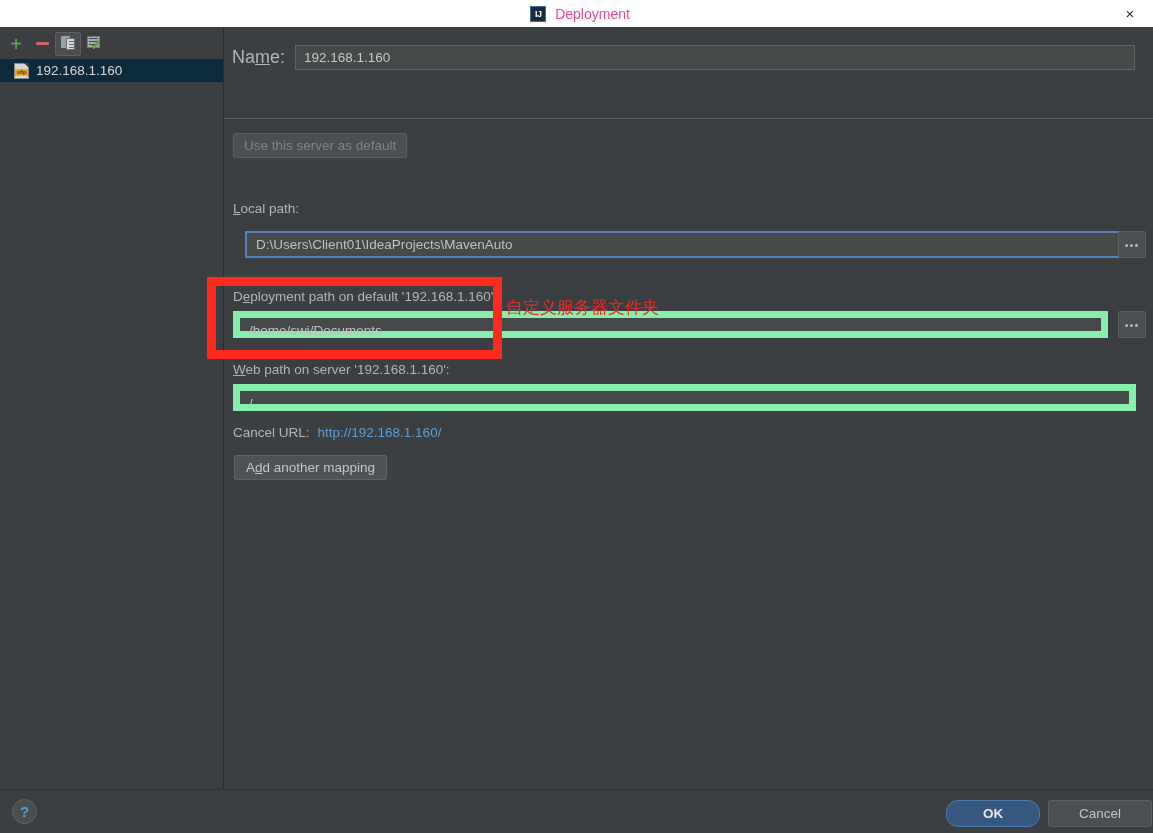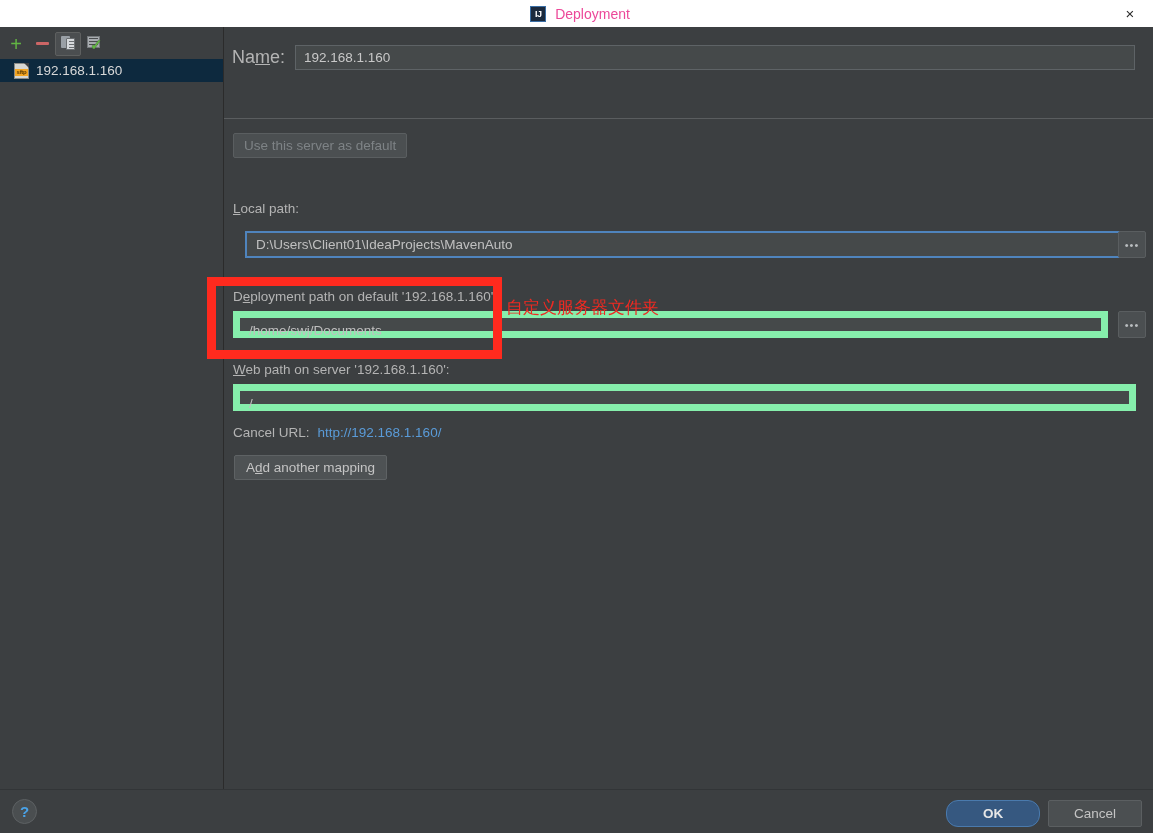--- a/index.html
+++ b/index.html
@@ -418,21 +418,21 @@
     font-size: 13.5px;
     font-weight: bold;
     display: flex;
     align-items: center;
     justify-content: center;
     font-family: "Liberation Sans", sans-serif;
   }
   .cancel-btn {
     position: absolute;
     left: 1048px; top: 800px;
-    width: 94px; height: 27px;
+    width: 104px; height: 27px;
     background: #4b4f51;
     border: 1px solid #5b5f61;
     box-sizing: border-box;
     border-radius: 2px;
     color: #c4c4c4;
     font-size: 13.5px;
     display: flex;
     align-items: center;
     justify-content: center;
     font-family: "Liberation Sans", sans-serif;

